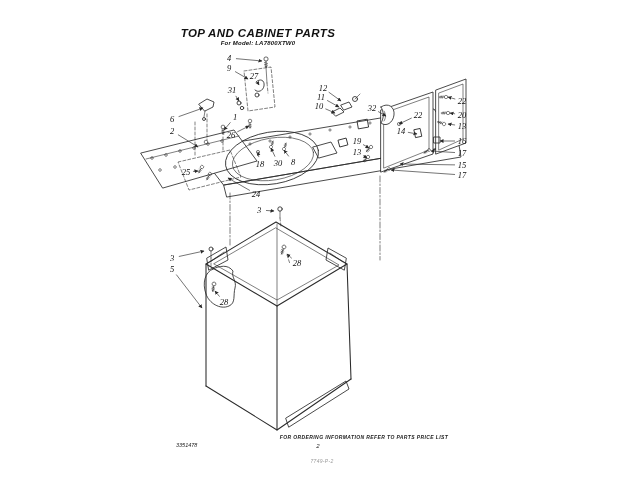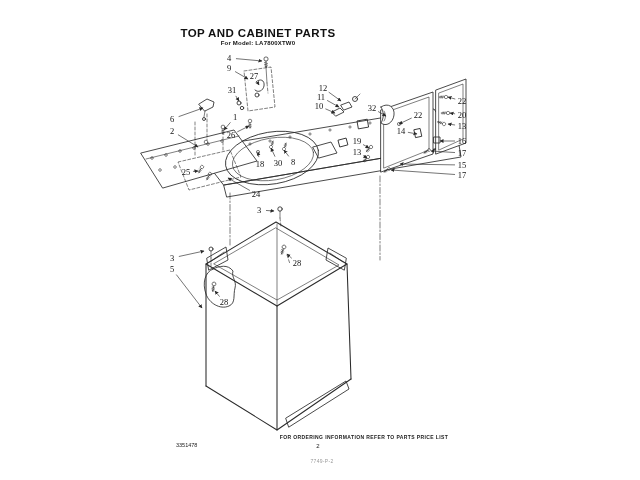--- a/index.html
+++ b/index.html
@@ -1,17 +1,17 @@
 <!DOCTYPE html>
 <html><head>
 <meta charset="utf-8">
 <style>
   html,body{margin:0;padding:0;background:#fff;}
   .page{position:relative;width:516px;height:480px;background:#ffffff;overflow:hidden;
-        font-family:"Liberation Sans",sans-serif;color:#111;}
+        font-family:"Liberation Sans",sans-serif;color:#111;font-style:italic;}
   .title{position:absolute;top:27px;left:0;right:0;text-align:center;
          font-size:11.5px;font-weight:bold;letter-spacing:.4px;}
   .subtitle{position:absolute;top:40px;left:0;right:0;text-align:center;
          font-size:6px;font-weight:bold;letter-spacing:.2px;}
   svg.diagram{position:absolute;left:0;top:0;width:640px;height:480px;}
   svg .ln{stroke:#2a2a2a;stroke-width:.85;fill:none;stroke-linejoin:round;stroke-linecap:round;}
   svg .heavy{stroke-width:1.05;}
   svg .thin{stroke-width:.6;}
   svg .wfill{fill:#ffffff;}
   svg .dash{stroke-dasharray:3,2;}

